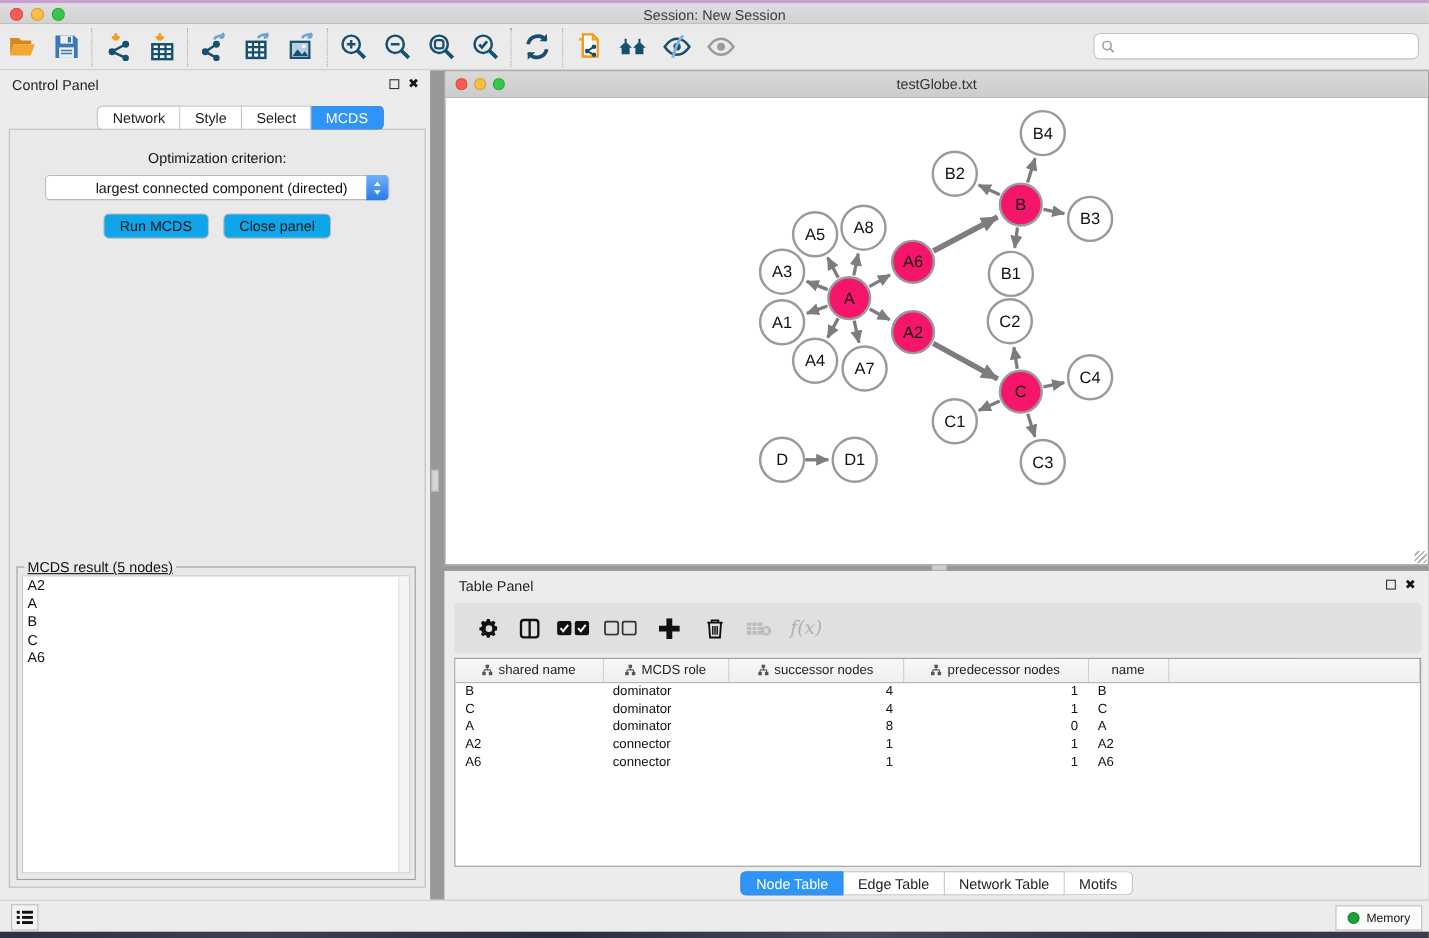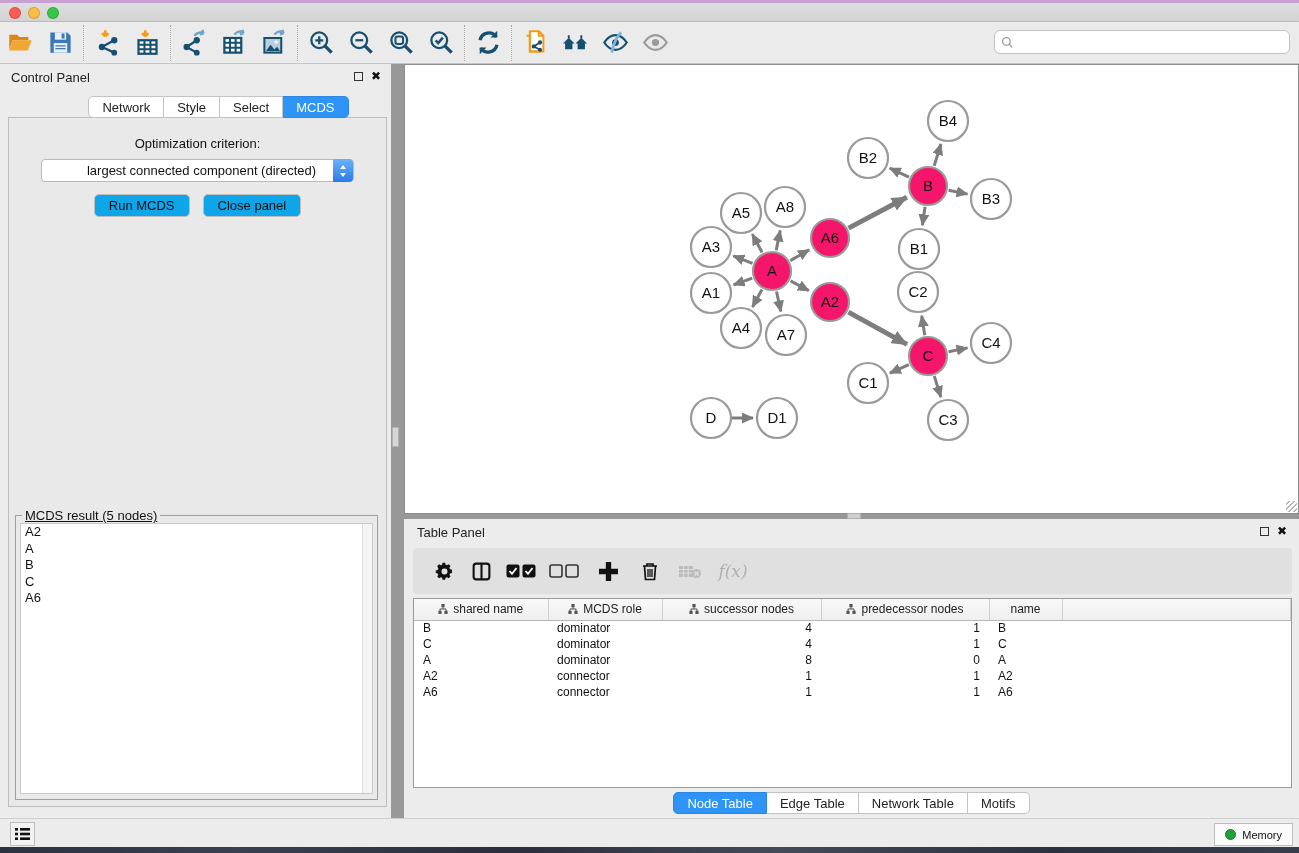--- a/index.html
+++ b/index.html
@@ -101,20 +101,21 @@
 </head>
 <body>
 
 <div class="desktop-strip-top"></div>
 <div class="titlebar">
   <div class="lights">
     <div class="light red"></div>
     <div class="light yellow"></div>
     <div class="light green"></div>
   </div>
+  <div class="title">Session: New Session</div>
 </div>
 
 <div class="toolbar">
   <div class="tbtn">
     <svg viewBox="0 0 24 24">
       <path d="M2 5h7l2 2h8v3H5L2 18z" fill="#d9871b"></path>
       <path d="M5 10h17l-3.5 9H1.8z" fill="#f2a735"></path>
     </svg>
   </div>
   <div class="tbtn">
@@ -285,20 +286,28 @@
           <div class="result-item">A6</div>
         </div>
     </div>
   </div>
 </div>
 
 <div class="mdi">
   <div class="divider-handle"></div>
 
   <div class="net-window">
+    <div class="net-titlebar">
+      <div class="net-lights">
+        <div class="light red"></div>
+        <div class="light yellow"></div>
+        <div class="light green"></div>
+      </div>
+      <div class="title">testGlobe.txt</div>
+    </div>
     <div class="net-canvas">
       <svg id="graph-svg" width="893" height="424" viewBox="405 89 893 424">
         <defs>
           <marker id="arrow" markerUnits="userSpaceOnUse" markerWidth="13" markerHeight="11" refX="11" refY="5.5" orient="auto">
             <path d="M0 0 L12 5.5 L0 11 z" fill="#7d7d7d"></path>
           </marker>
           <marker id="arrowBig" markerUnits="userSpaceOnUse" markerWidth="17" markerHeight="14" refX="15" refY="7" orient="auto">
             <path d="M0 0 L16 7 L0 14 z" fill="#7d7d7d"></path>
           </marker>
         </defs>

